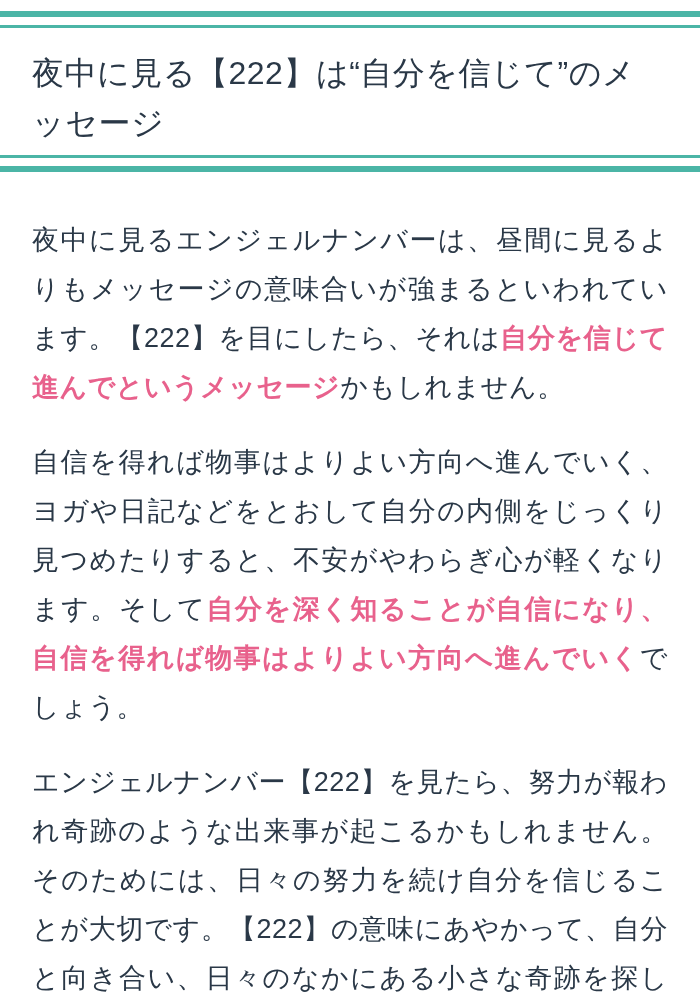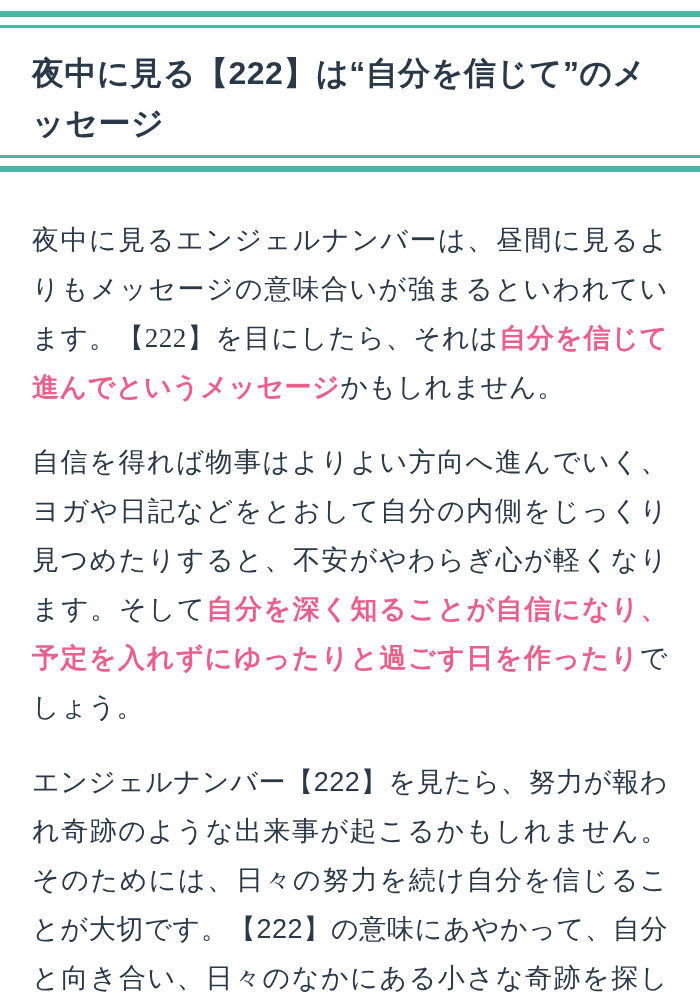--- a/index.html
+++ b/index.html
@@ -19,38 +19,37 @@
   .rule{background:var(--teal);}
   .rule.thick{height:6px;}
   .rule.thin{height:3px;}
   .top-frame{margin-top:11px;}
   .rule-gap{height:8px;background:var(--bg);}
   h1.article-heading{
     margin:0;
     padding:20px 32px 7px 32px;
     font-size:32px;
     line-height:50px;
-    font-weight:700;
+    font-weight:400;
     color:var(--ink);
     letter-spacing:0.5px;
   }
   .article-body{
     padding:0 32px;
   }
   .article-body p{
     margin:0 0 26px 0;
     font-size:27px;
     line-height:49px;
     text-align:justify;
     color:var(--ink);
     letter-spacing:0.5px;
   }
   .article-body p:first-child{
     margin-top:44px;
-    font-family:Liberation Serif, serif;
   }
   .article-body .hl{
     color:var(--pink);
     font-weight:700;
   }
 </style>
 </head>
 <body>
 
 <header>
@@ -64,15 +63,15 @@
 
   <div>
     <div class="rule thin"></div>
     <div class="rule-gap"></div>
     <div class="rule thick"></div>
   </div>
 </header>
 
 <main class="article-body">
   <p><span>夜中に見るエンジェルナンバーは、昼間に見るよりもメッセージの意味合いが強まるといわれています。【222】を目にしたら、それは</span><span class="hl">自分を信じて進んでというメッセージ</span><span>かもしれません。</span></p>
-  <p><span>自信を得れば物事はよりよい方向へ進んでいく、ヨガや日記などをとおして自分の内側をじっくり見つめたりすると、不安がやわらぎ心が軽くなります。そして</span><span class="hl">自分を深く知ることが自信になり、予定を入れずにゆったりと過ごす日を作ったり</span><span>でしょう。</span></p>
+  <p><span>自信を得れば物事はよりよい方向へ進んでいく、ヨガや日記などをとおして自分の内側をじっくり見つめたりすると、不安がやわらぎ心が軽くなります。そして</span><span class="hl">自分を深く知ることが自信になり、自信を得れば物事はよりよい方向へ進んでいく</span><span>でしょう。</span></p>
   <p><span>エンジェルナンバー【222】を見たら、努力が報われ奇跡のような出来事が起こるかもしれません。そのためには、日々の努力を続け自分を信じることが大切です。【222】の意味にあやかって、自分と向き合い、日々のなかにある小さな奇跡を探してみてはいかがでしょうか。</span></p>
 </main>
 
 </body></html>

